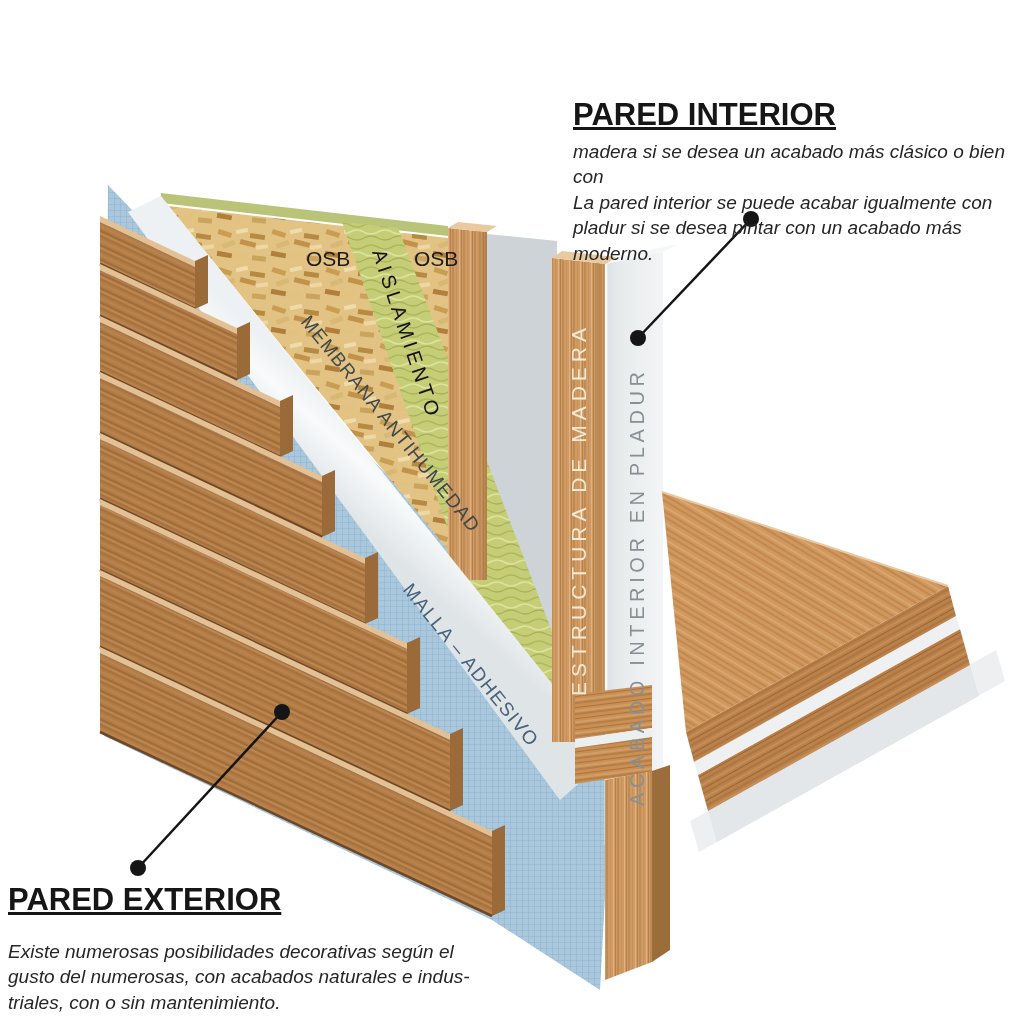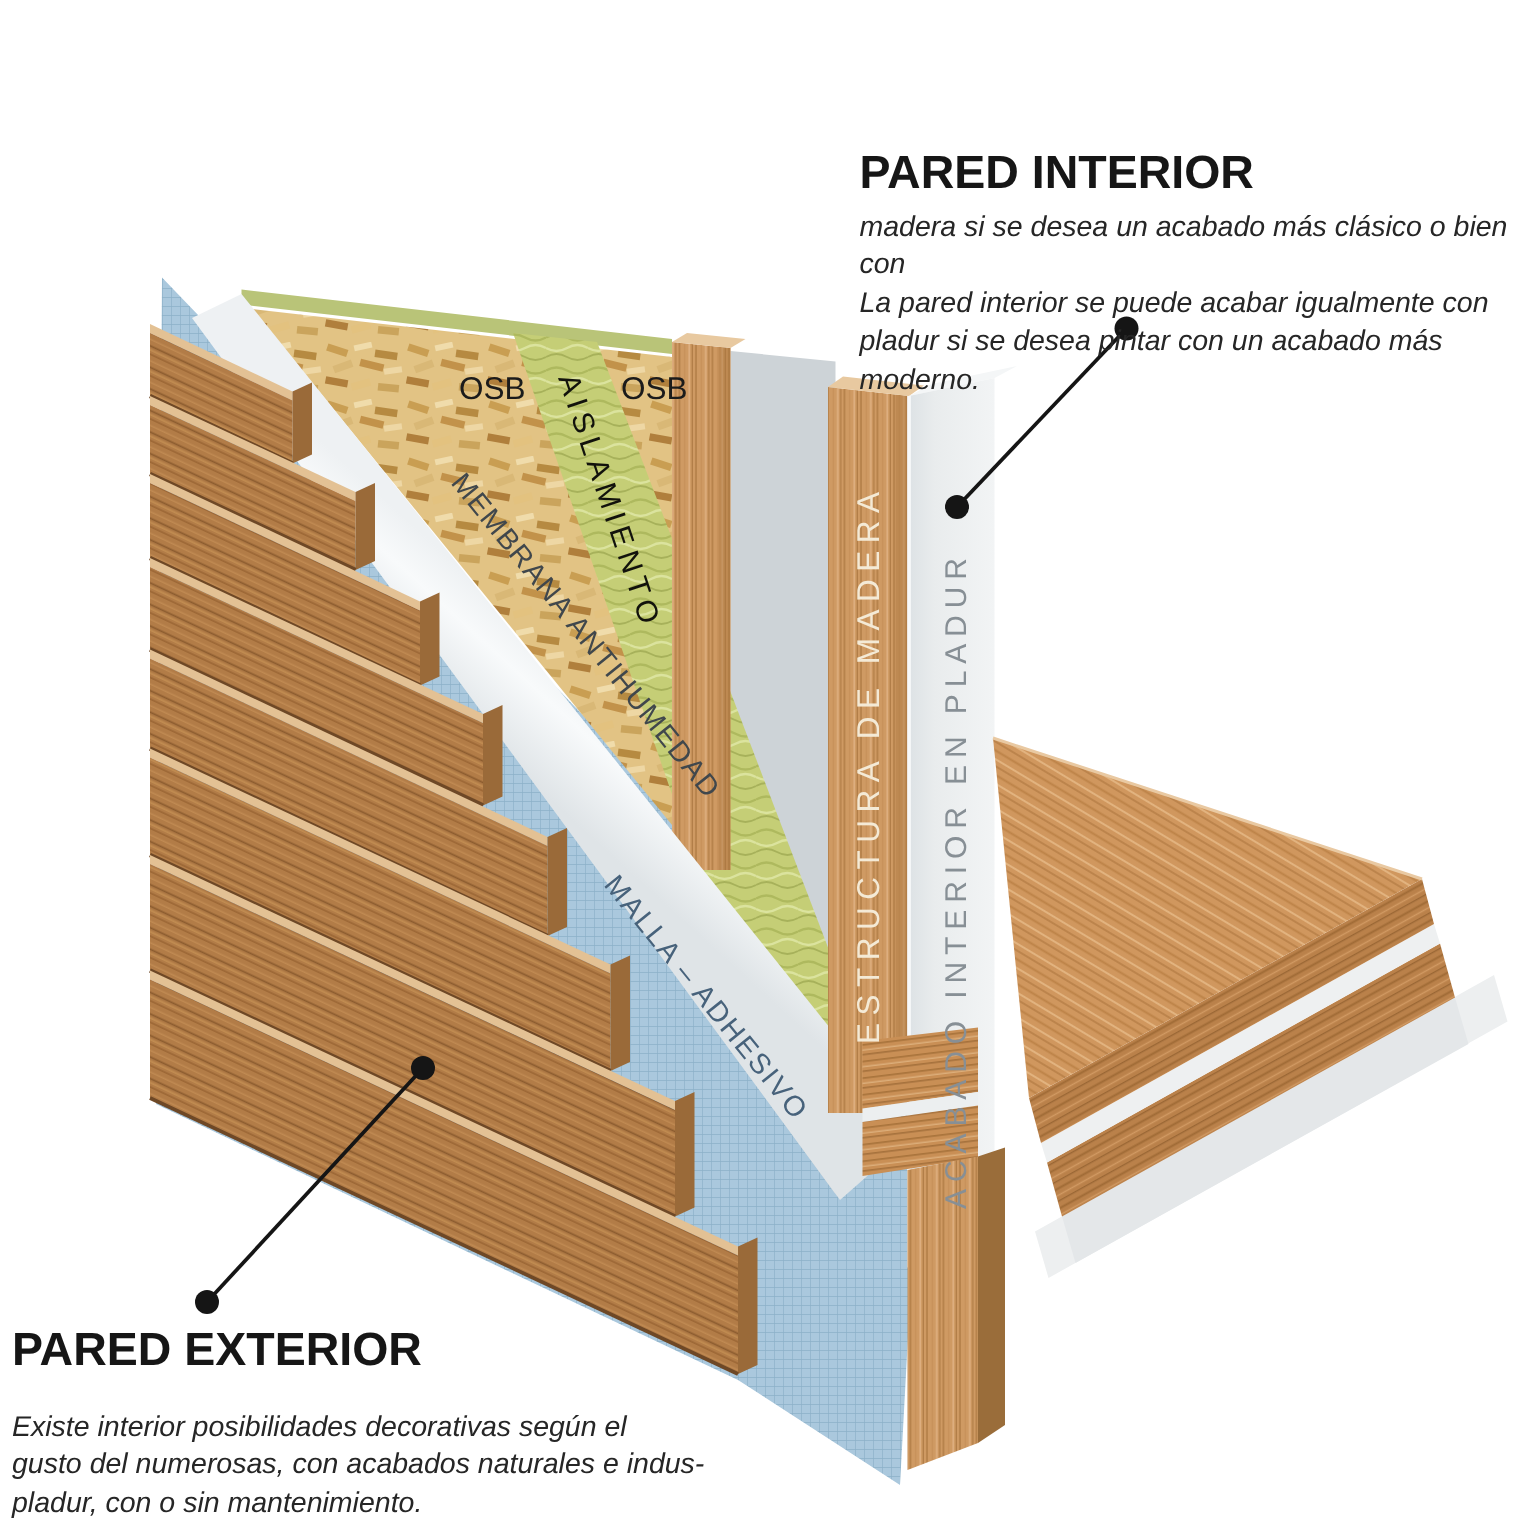--- a/index.html
+++ b/index.html
@@ -1,20 +1,20 @@
 <!DOCTYPE html>
 <html><head>
 <meta charset="utf-8">
 <style>
   html,body{margin:0;padding:0;background:#ffffff;}
   .stage{position:relative;width:1024px;height:1024px;background:#ffffff;overflow:hidden;
          font-family:"Liberation Sans", sans-serif;}
   .stage svg{position:absolute;left:0;top:0;}
   .anno{position:absolute;color:#141414;}
-  .anno .h1{font-size:31px;font-weight:700;letter-spacing:0px;line-height:1.05;color:#161616;}
+  .anno .h1{font-size:31px;font-weight:700;letter-spacing:0px;line-height:1.05;color:#161616;text-decoration:underline;}
   .anno .pline{font-size:19px;font-style:italic;line-height:25.5px;color:#262626;}
   .anno-interior{left:573px;top:99px;width:450px;}
   .anno-interior .h1{margin-bottom:7px;}
   .anno-exterior{left:8px;top:884px;width:470px;}
   .anno-exterior .h1{margin-bottom:22px;}
   svg text{font-family:"Liberation Sans", sans-serif;}
 </style>
 </head>
 <body>
 
@@ -210,18 +210,18 @@
 
 <div class="anno anno-interior">
   <div class="h1">PARED INTERIOR</div>
   <div class="pline">madera si se desea un acabado más clásico o bien con</div>
   <div class="pline">La pared interior se puede acabar igualmente con</div>
   <div class="pline">pladur si se desea pintar con un acabado más moderno.</div>
 </div>
 
 <div class="anno anno-exterior">
   <div class="h1">PARED EXTERIOR</div>
-  <div class="pline">Existe interior posibilidades decorativas según el</div>
+  <div class="pline">Existe numerosas posibilidades decorativas según el</div>
   <div class="pline">gusto del numerosas, con acabados naturales e indus-</div>
-  <div class="pline">pladur, con o sin mantenimiento.</div>
+  <div class="pline">triales, con o sin mantenimiento.</div>
 </div>
 
 </div>
 
 </body></html>

